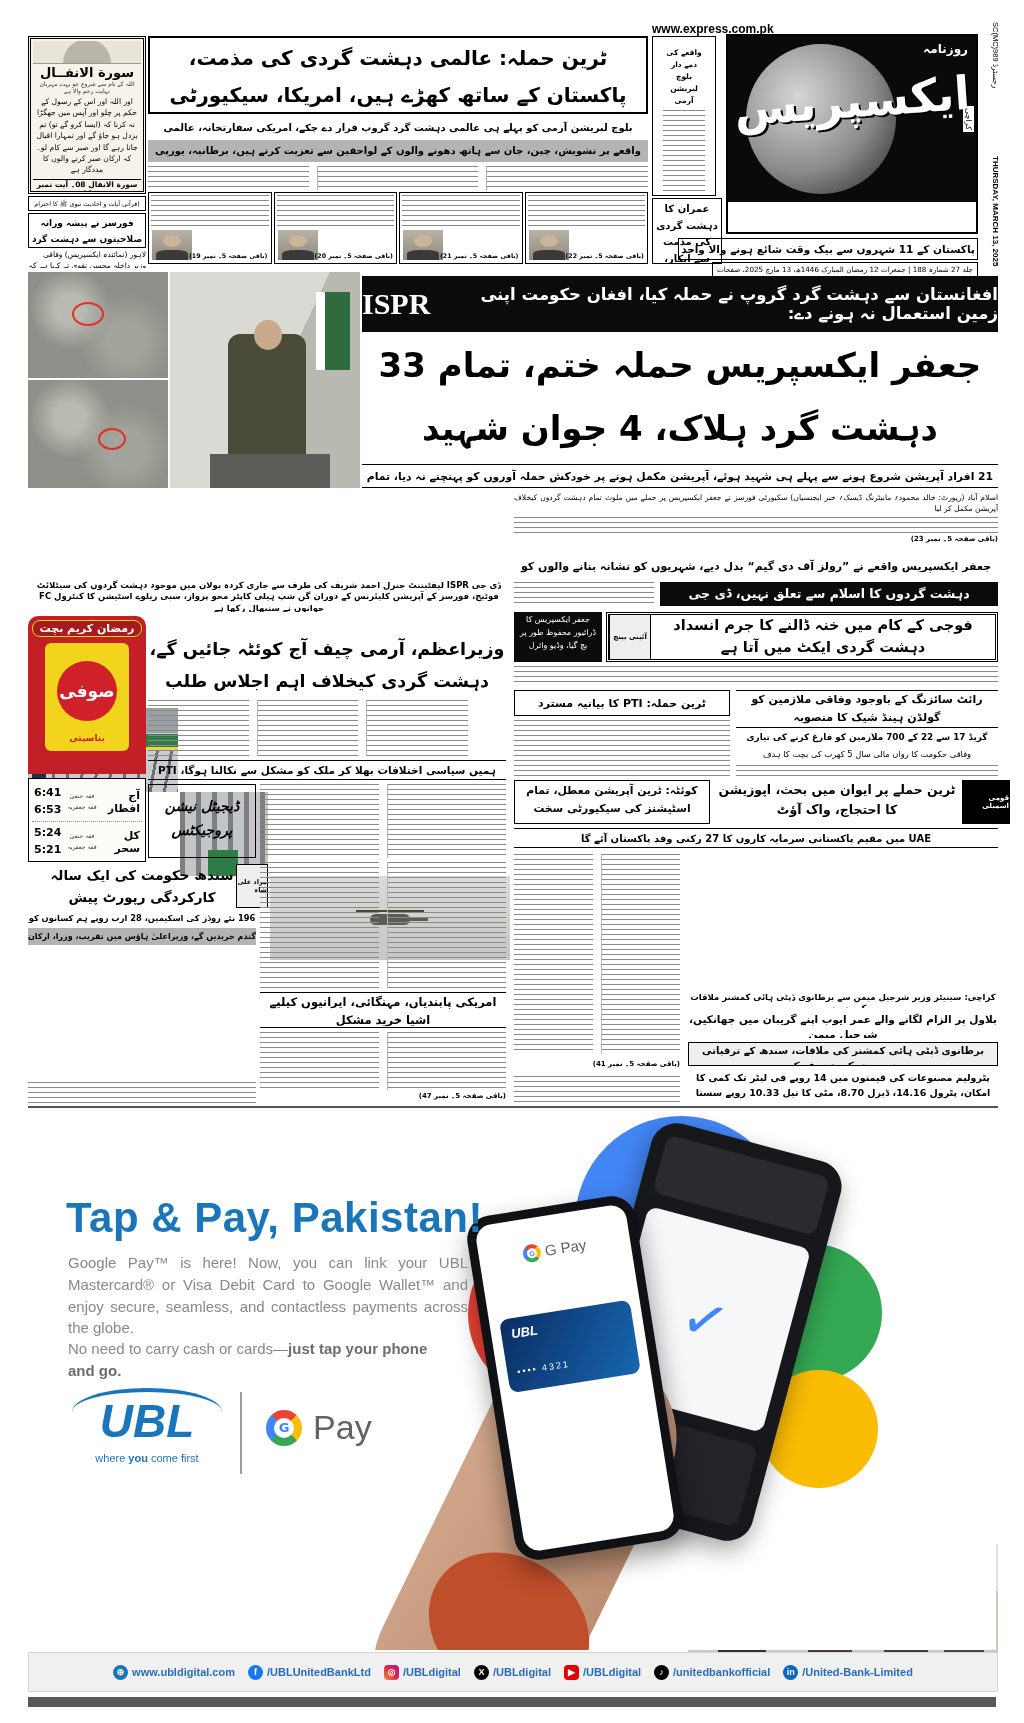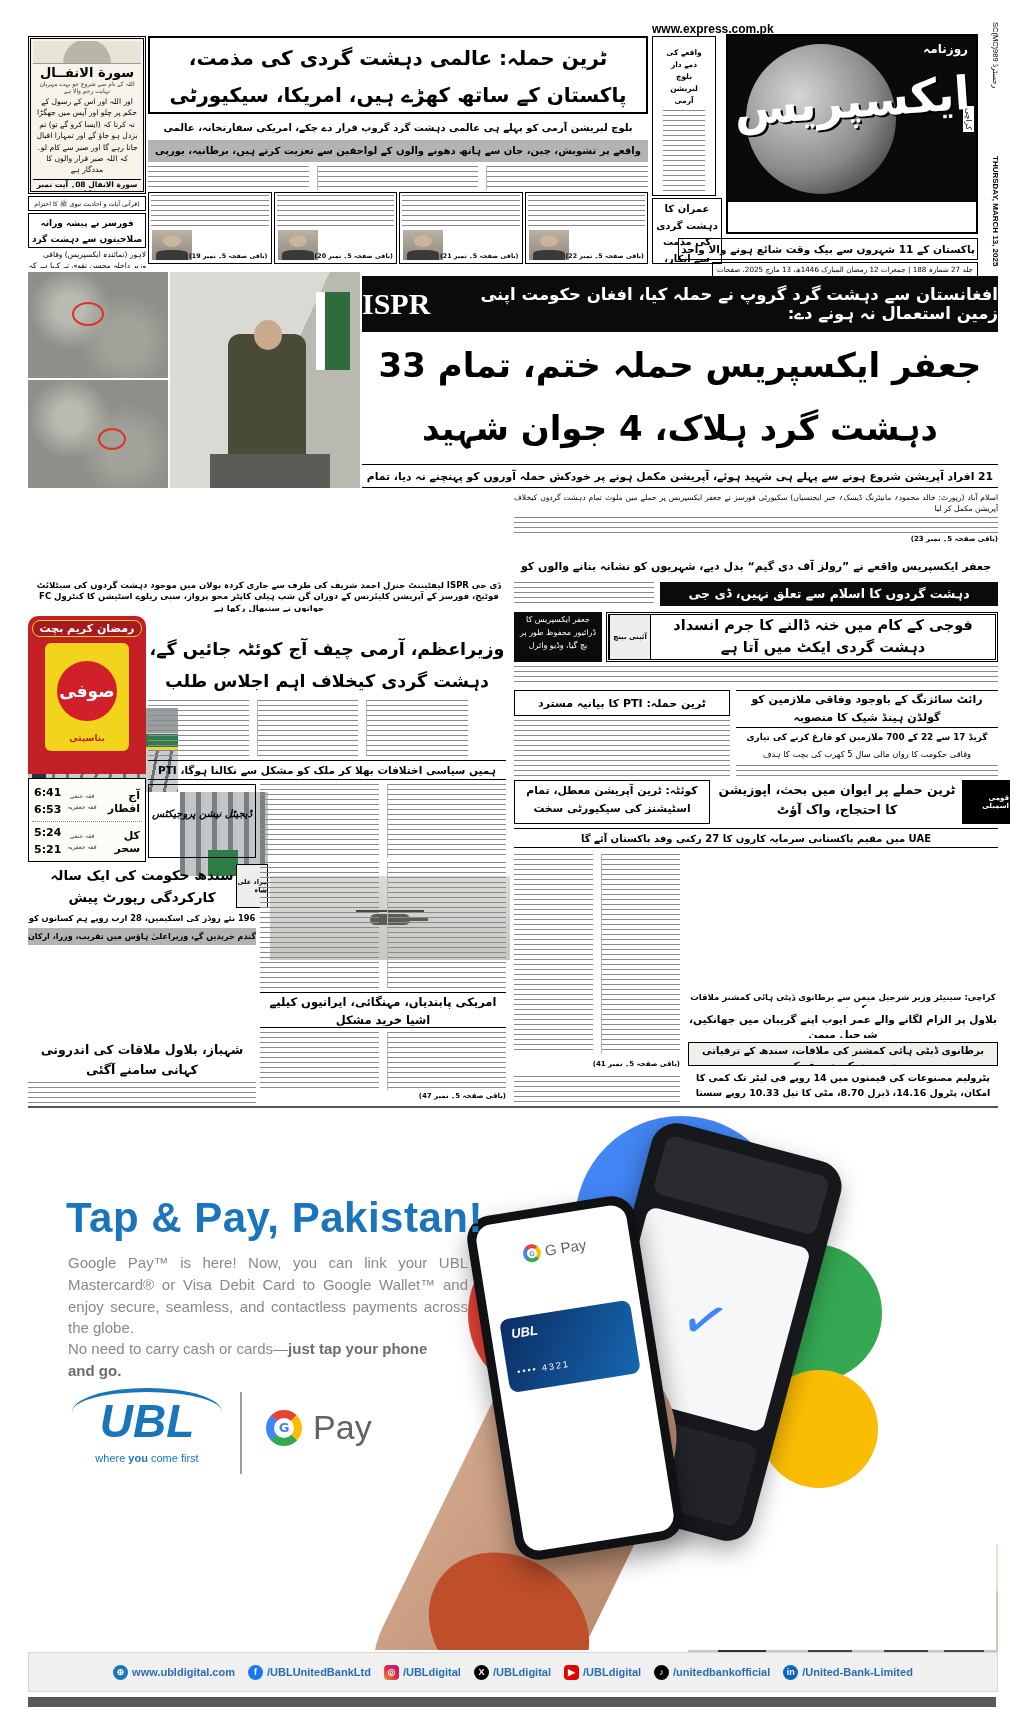--- a/index.html
+++ b/index.html
@@ -84,21 +84,21 @@
 <body>
 
 <div id="page">
 
   <div class="abs sans b" style="left:652px;top:22px;width:220px;height:14px;font-size:12px;">www.express.com.pk</div>
 
   <div class="abs bdbl u ctr" style="left:28px;top:36px;width:118px;height:158px;background:#f6f3ea;padding:2px;">
     <div style="height:22px;background:radial-gradient(circle at 50% 100%,#b9b5a8 0 40%,transparent 42%),#e8e4d8;border-bottom:1px solid #999;"></div>
     <div class="b" style="font-size:13px;margin-top:1px;">سورة الانفــال</div>
     <div style="font-size:6px;color:#333;">اللہ کے نام سے شروع جو بہت مہربان نہایت رحم والا ہے</div>
-    <div style="font-size:7.6px;line-height:1.5;padding:2px 3px;">اور اللہ اور اس کے رسول کے حکم پر چلو اور آپس میں جھگڑا نہ کرنا کہ (ایسا کرو گے تو) تم بزدل ہو جاؤ گے اور تمہارا اقبال جاتا رہے گا اور صبر سے کام لو۔ کہ اللہ صبر قرار والوں کا مددگار ہے</div>
+    <div style="font-size:7.6px;line-height:1.5;padding:2px 3px;">اور اللہ اور اس کے رسول کے حکم پر چلو اور آپس میں جھگڑا نہ کرنا کہ (ایسا کرو گے تو) تم بزدل ہو جاؤ گے اور تمہارا اقبال جاتا رہے گا اور صبر سے کام لو۔ کہ ارکان صبر کرنے والوں کا مددگار ہے</div>
     <div class="b by" style="font-size:7.5px;margin-top:1px;">سورة الانفال 08۔ آیت نمبر 46</div>
   </div>
   <div class="abs bb u ctr" style="left:28px;top:196px;width:118px;height:15px;font-size:6.3px;line-height:14px;">(قرآنی آیات و احادیث نبوی ﷺ کا احترام لازم ہے)</div>
   <div class="abs bb u ctr b" style="left:28px;top:213px;width:118px;height:35px;font-size:9px;line-height:1.8;padding:1px;">فورسز نے پیشہ ورانہ صلاحیتوں سے دہشت گرد مارے، وزیر داخلہ</div>
   <div class="abs u tiny" style="left:28px;top:250px;width:118px;height:18px;">لاہور (نمائندہ ایکسپریس) وفاقی وزیر داخلہ محسن نقوی نے کہا ہے کہ</div>
 
   <div class="abs bb2 u ctr b" style="left:148px;top:36px;width:500px;height:78px;font-size:20px;line-height:1.85;padding:2px 6px;">ٹرین حملہ: عالمی دہشت گردی کی مذمت، پاکستان کے ساتھ کھڑے ہیں، امریکا، سیکیورٹی تعاون بڑھائیں گے، چین</div>
   <div class="abs u ctr b" style="left:148px;top:118px;width:500px;height:20px;font-size:10px;line-height:20px;">بلوچ لبریشن آرمی کو پہلے ہی عالمی دہشت گرد گروپ قرار دے چکے، امریکی سفارتخانہ، عالمی برادری ایسے واقعات کی روک تھام کیلیے اقدامات کرے، اقوام متحدہ</div>
   <div class="abs gstrip u ctr b" style="left:148px;top:140px;width:500px;height:22px;font-size:10px;line-height:22px;">واقعے پر تشویش، چین، جان سے ہاتھ دھونے والوں کے لواحقین سے تعزیت کرتے ہیں، برطانیہ، یورپی یونین، ایران کا بھی پاکستان کے ساتھ اظہار یکجہتی</div>
   <div class="abs cols" style="left:148px;top:166px;width:500px;height:24px;">
@@ -234,38 +234,37 @@
 
   <div class="abs u ctr b" style="left:148px;top:634px;width:358px;height:62px;font-size:17.5px;line-height:1.8;">وزیراعظم، آرمی چیف آج کوئٹہ جائیں گے، دہشت گردی کیخلاف اہم اجلاس طلب</div>
   <div class="abs cols" style="left:148px;top:700px;width:320px;height:56px;">
     <div class="f"></div>
     <div class="f vsep"></div>
     <div class="f vsep"></div>
   </div>
   <div class="abs port bb" style="left:472px;top:700px;width:34px;height:50px;"></div>
   <div class="abs u ctr b by" style="left:148px;top:760px;width:358px;height:20px;font-size:10.5px;line-height:19px;">ہمیں سیاسی اختلافات بھلا کر ملک کو مشکل سے نکالنا ہوگا، PTI</div>
 
-  <div class="abs bb u ctr b" style="left:148px;top:784px;width:108px;height:74px;font-size:10px;line-height:1.7;padding-top:20px;font-style:italic;">ڈیجیٹل نیشن پروجیکٹس</div>
+  <div class="abs bb u ctr b" style="left:148px;top:784px;width:108px;height:74px;font-size:14px;line-height:1.7;padding-top:10px;font-style:italic;">ڈیجیٹل نیشن پروجیکٹس</div>
   <div class="abs cols" style="left:260px;top:784px;width:246px;height:74px;">
     <div class="f"></div>
     <div class="f vsep"></div>
   </div>
 
   <div class="abs u ctr b" style="left:28px;top:864px;width:228px;height:44px;font-size:13.5px;line-height:1.65;">سندھ حکومت کی ایک سالہ کارکردگی رپورٹ پیش</div>
   <div class="abs chipv u" style="left:236px;top:864px;width:32px;height:44px;font-size:6.5px;">مراد علی شاہ</div>
   <div class="abs u ctr b" style="left:28px;top:910px;width:228px;height:16px;font-size:8.3px;line-height:16px;">196 نئے روڈز کی اسکیمیں، 28 ارب روپے ہم کسانوں کو دے چکے، مراد علی شاہ</div>
   <div class="abs gstrip u ctr b" style="left:28px;top:928px;width:228px;height:17px;font-size:8px;line-height:17px;">گندم خریدیں گے، وزیراعلیٰ ہاؤس میں تقریب، وزرا، ارکان اسمبلی، بیوروکریٹس و دیگر شریک</div>
   <div class="abs ph-tv" style="left:28px;top:948px;width:80px;height:86px;position:relative;">
     <div class="head" style="left:28px;top:16px;width:24px;height:26px;"></div>
     <div class="vert sans b" style="position:absolute;left:2px;top:8px;color:#fff;font-size:8px;">ONE YEAR</div>
   </div>
   <div class="abs ph-village" style="left:110px;top:948px;width:146px;height:86px;position:relative;">
     <div style="position:absolute;left:56px;top:18px;width:26px;height:54px;background:#d8c79a;"></div>
   </div>
-  <div class="abs u ctr b" style="left:28px;top:1040px;width:228px;height:38px;font-size:12.5px;line-height:1.6;">شہباز، بلاول ملاقات کی اندرونی کہانی سامنے آگئی</div>
   <div class="abs f" style="left:28px;top:1082px;width:228px;height:24px;"></div>
 
   <div class="abs cols" style="left:260px;top:862px;width:246px;height:126px;">
     <div class="f"></div>
     <div class="f vsep"></div>
   </div>
   <div class="abs u ctr b by" style="left:260px;top:992px;width:246px;height:36px;font-size:11.5px;line-height:1.6;">امریکی پابندیاں، مہنگائی، ایرانیوں کیلیے اشیا خرید مشکل</div>
   <div class="abs cols" style="left:260px;top:1032px;width:246px;height:58px;">
     <div class="f"></div>
     <div class="f vsep"></div>

